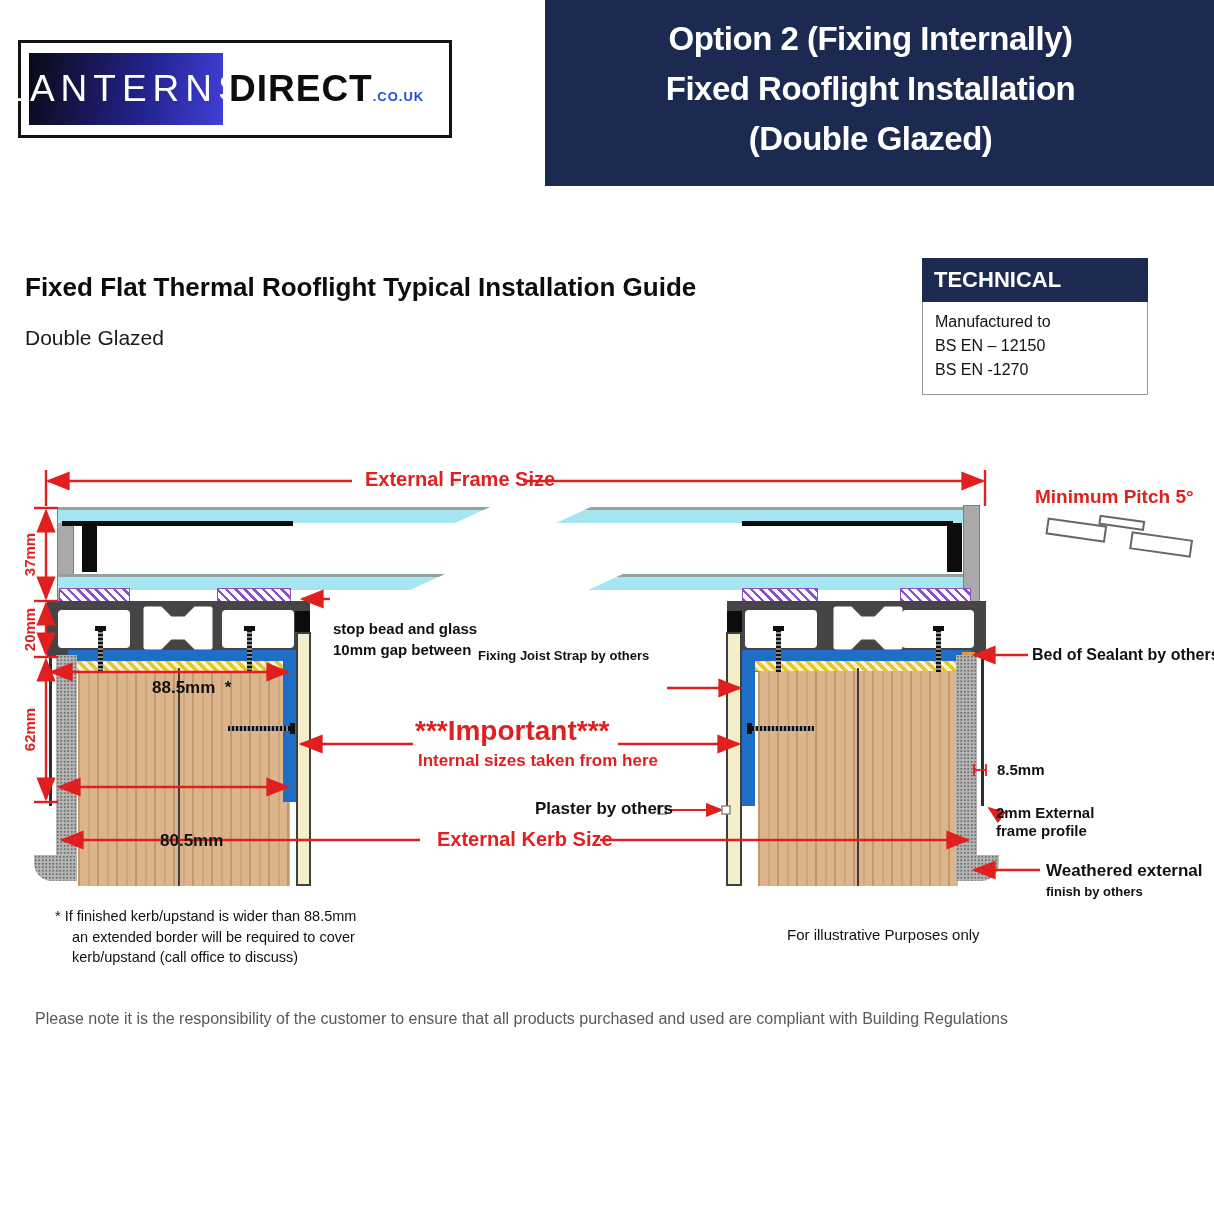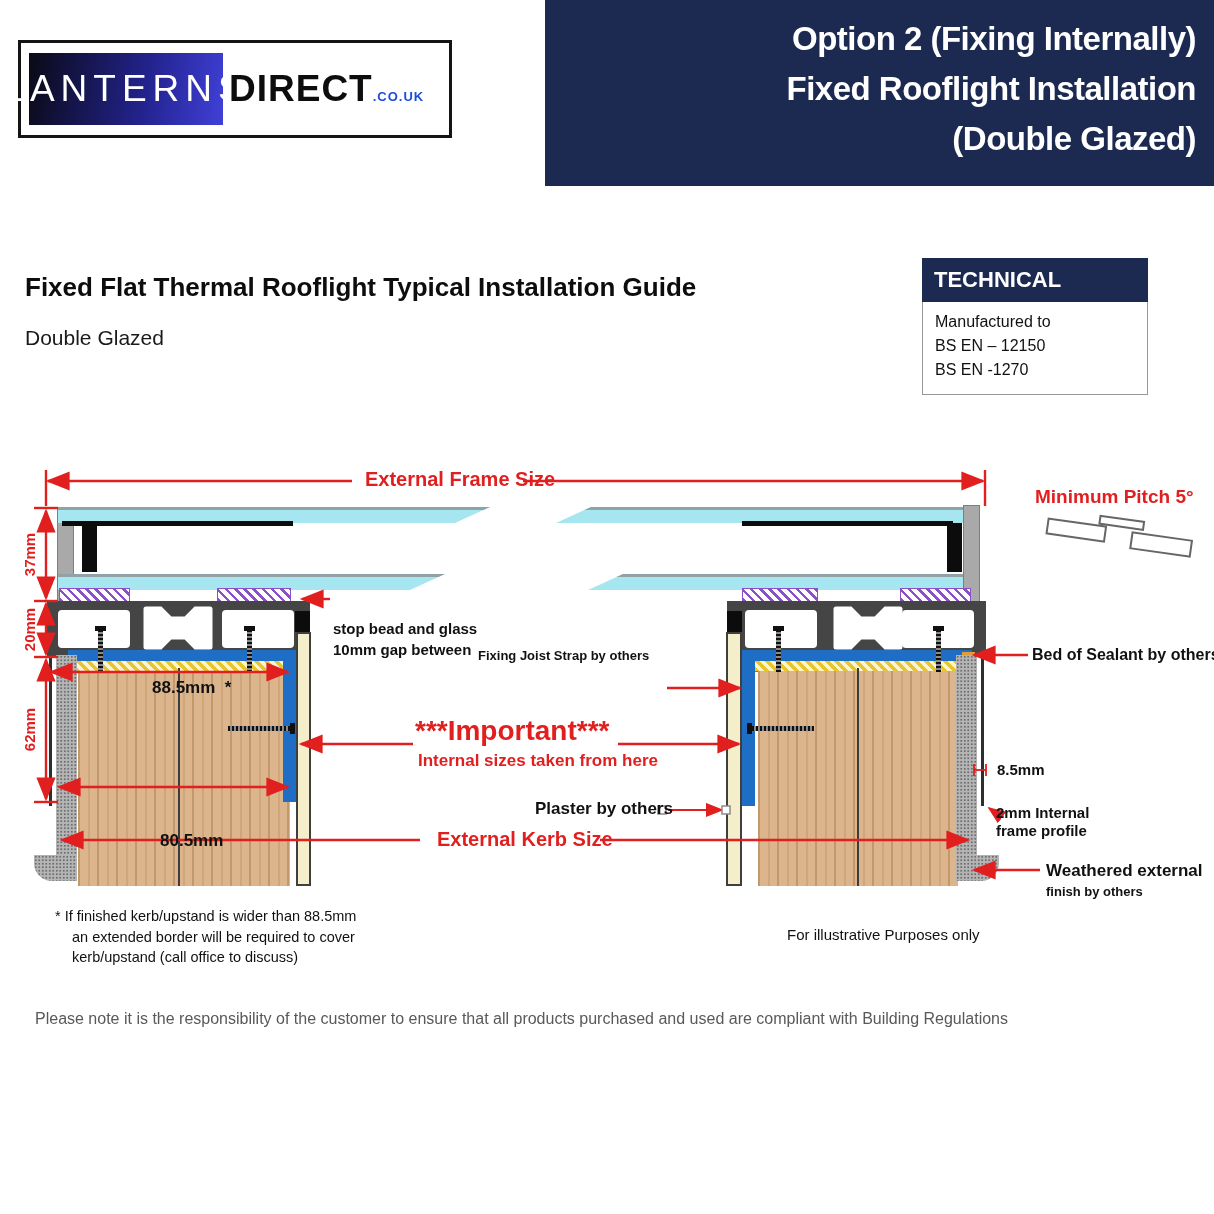--- a/index.html
+++ b/index.html
@@ -11,21 +11,21 @@
   .logo-box{left:18px;top:40px;width:428px;height:92px;border:3px solid #141414;background:#fff;
             display:flex;align-items:center;}
   .logo-grad{margin-left:8px;width:194px;height:72px;
              background:linear-gradient(100deg,#0a0a16 0%,#23238f 60%,#4040d8 100%);
              display:flex;align-items:center;justify-content:center;}
   .logo-first{color:#fff;font-size:37px;font-weight:500;letter-spacing:6px;}
   .logo-second{color:#0d0d0d;font-size:37px;font-weight:800;letter-spacing:1px;margin-left:6px;}
   .logo-tld{color:#1d4ed8;font-size:13px;font-weight:700;margin-top:14px;letter-spacing:1px;}
 
   .banner{left:545px;top:0;width:669px;height:186px;background:var(--banner-navy,#1c2a52);
-          color:#fff;text-align:right;padding:14px 18px 0 0;box-sizing:border-box;}
+          color:#fff;text-align:center;padding:14px 18px 0 0;box-sizing:border-box;}
   .banner div{font-size:33px;font-weight:600;line-height:50px;letter-spacing:-0.5px;}
 
   .page-title{left:25px;top:272px;font-size:26px;font-weight:700;color:#0d0d0d;}
   .page-subtitle{left:25px;top:326px;font-size:21px;color:#1a1a1a;}
 
   .tech-box{left:922px;top:258px;width:226px;}
   .tech-head{background:var(--banner-navy,#24355e);color:#fff;font-size:22px;font-weight:700;
              padding:9px 12px 9px 12px;}
   .tech-body{border:1px solid #999;border-top:none;background:#fff;padding:8px 12px 12px 12px;
              font-size:16px;line-height:24px;color:#111;}
@@ -227,21 +227,21 @@
   <div class="lbl bold" style="left:160px;top:831px;font-size:17px;">80.5mm</div>
 
   <div class="lbl bold" style="left:478px;top:648px;font-size:13px;">Fixing Joist Strap by others</div>
   <div class="lbl red bold" style="left:415px;top:715px;font-size:28px;">***Important***</div>
   <div class="lbl red bold" style="left:418px;top:751px;font-size:17px;">Internal sizes taken from here</div>
   <div class="lbl bold" style="left:535px;top:799px;font-size:17px;">Plaster by others</div>
   <div class="lbl red bold" style="left:437px;top:828px;font-size:20px;">External Kerb Size</div>
 
   <div class="lbl bold" style="left:1032px;top:646px;font-size:16px;">Bed of Sealant by others</div>
   <div class="lbl bold" style="left:997px;top:761px;font-size:15px;">8.5mm</div>
-  <div class="lbl bold" style="left:996px;top:804px;font-size:15px;">2mm Internal</div>
+  <div class="lbl bold" style="left:996px;top:804px;font-size:15px;">2mm External</div>
   <div class="lbl bold" style="left:996px;top:822px;font-size:15px;">frame profile</div>
   <div class="lbl bold" style="left:1046px;top:861px;font-size:17px;">Weathered external</div>
   <div class="lbl bold" style="left:1046px;top:884px;font-size:13px;">finish by others</div>
 
   <div class="lbl" style="left:55px;top:908px;font-size:14.5px;">* If finished kerb/upstand is wider than 88.5mm</div>
   <div class="lbl" style="left:72px;top:929px;font-size:14.5px;">an extended border will be required to cover</div>
   <div class="lbl" style="left:72px;top:949px;font-size:14.5px;">kerb/upstand (call office to discuss)</div>
   <div class="lbl" style="left:787px;top:926px;font-size:15px;">For illustrative Purposes only</div>
 
   <div class="lbl" style="left:35px;top:1010px;font-size:16px;color:#595959;">Please note it is the responsibility of the customer to ensure that all products purchased and used are compliant with Building Regulations</div>

